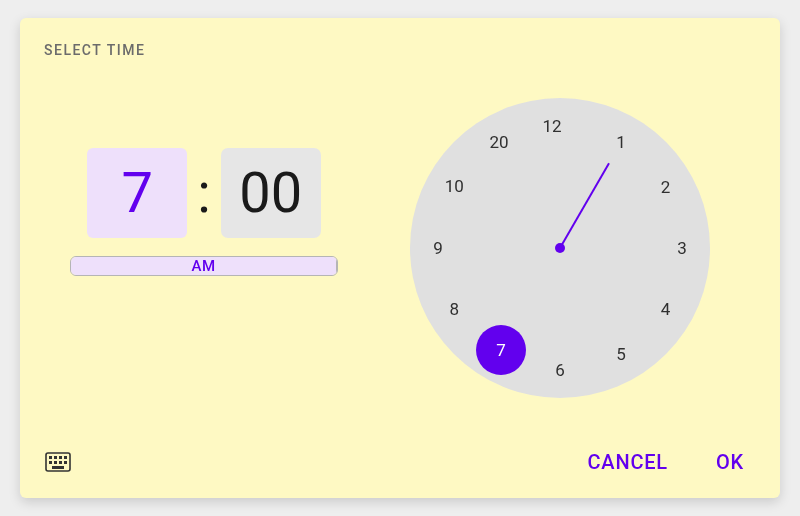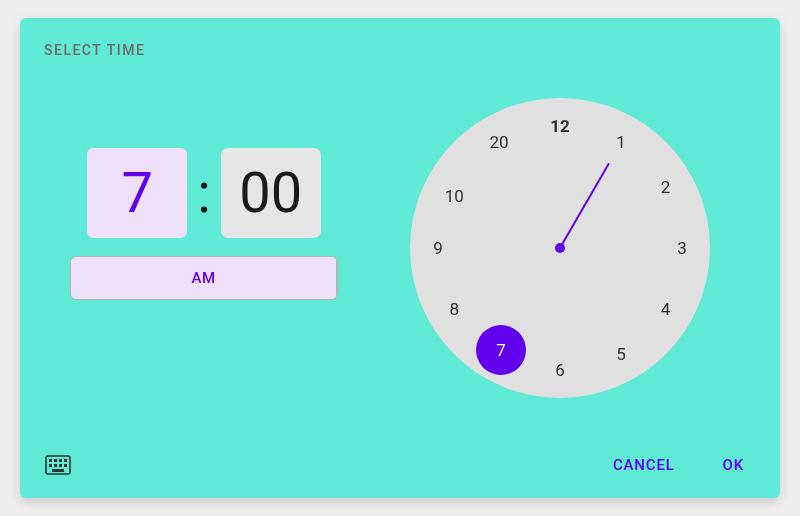--- a/index.html
+++ b/index.html
@@ -8,21 +8,21 @@
       height: 516px;
       background: #eeeeee;
       font-family: Roboto, "Helvetica Neue", Arial, sans-serif;
       display: flex;
       align-items: center;
       justify-content: center;
     }
     .dialog {
       width: 760px;
       height: 480px;
-      background: #5eead4;
+      background: #fef9c3;
       border-radius: 6px;
       box-shadow: 0 4px 12px rgba(0,0,0,0.15);
       position: relative;
       padding: 24px;
     }
     .dialog-title {
       font-size: 14px;
       letter-spacing: 1.5px;
       color: #6b6b6b;
       font-weight: 500;
@@ -69,20 +69,21 @@
     }
     .ampm-row {
       display: flex;
       margin-top: 18px;
       border: 1px solid #b5b5b5;
       border-radius: 6px;
       overflow: hidden;
       width: 268px;
       margin-left: auto;
       margin-right: auto;
+      flex-direction: column;
     }
     .ampm {
       flex: 1;
       height: 42px;
       display: flex;
       align-items: center;
       justify-content: center;
       font-size: 15px;
       font-weight: 500;
       cursor: pointer;
@@ -165,21 +166,21 @@
     .keyboard-btn {
       width: 28px;
       height: 22px;
       cursor: pointer;
       display: flex;
       align-items: center;
       justify-content: center;
     }
     .footer-spacer { flex: 1; }
     .text-btn {
-      font-size: 15px;
+      font-size: 20px;
       font-weight: 500;
       color: #6200ee;
       letter-spacing: 0.8px;
       cursor: pointer;
       padding: 8px 12px;
       margin-left: 24px;
     }
   </style>
 </head>
 <body>
@@ -195,30 +196,30 @@
         <div class="time-box minute">00</div>
       </div>
       <div class="ampm-row">
         <div class="ampm am">AM</div>
       </div>
     </div>
 
     <div class="clock-column">
       <div class="clock" id="clock">
         <div class="clock-center"></div>
-      <div class="clock-number" style="left: 150px; top: 28px; font-weight: bold;">12</div>
+      <div class="clock-number" style="left: 142px; top: 28px;">12</div>
           <div class="clock-number" style="left: 211px; top: 44.3449px;">1</div>
           <div class="clock-number" style="left: 255.655px; top: 89px;">2</div>
           <div class="clock-number" style="left: 272px; top: 150px;">3</div>
           <div class="clock-number" style="left: 255.655px; top: 211px;">4</div>
           <div class="clock-number" style="left: 211px; top: 255.655px;">5</div>
           <div class="clock-number" style="left: 150px; top: 272px;">6</div>
           <div class="clock-number" style="left: 44.3449px; top: 211px;">8</div>
           <div class="clock-number" style="left: 28px; top: 150px;">9</div>
-          <div class="clock-number" style="left: 44.3449px; top: 98px;">10</div>
+          <div class="clock-number" style="left: 44.3449px; top: 88px;">10</div>
           <div class="clock-number" style="left: 89px; top: 44.3449px;">20</div>
           <div class="clock-hand" style="height: 98px; transform: translateX(-50%) rotate(210deg);"></div>
           <div class="clock-tip" style="left: 91px; top: 252.191px;">7</div>
         </div>
     </div>
   </div>
 
   <div class="footer">
     <div class="keyboard-btn">
       <svg width="26" height="20" viewBox="0 0 26 20">

